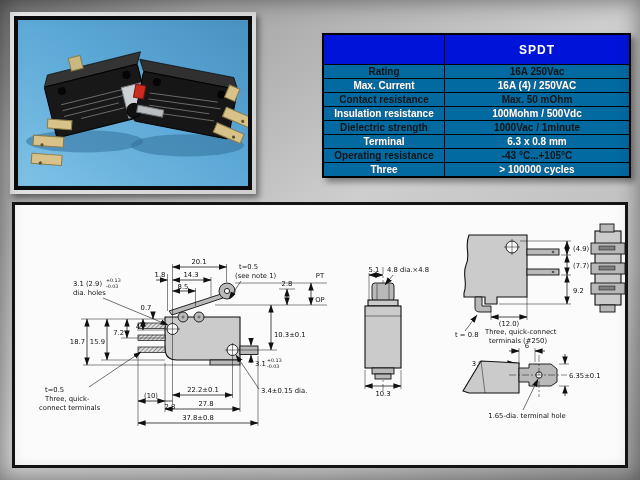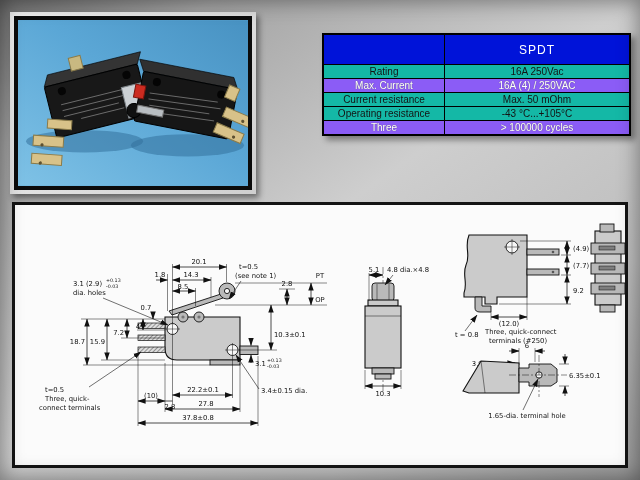--- a/index.html
+++ b/index.html
@@ -12,26 +12,26 @@
     box-shadow:inset 0 0 22px rgba(0,0,0,.45);}
   
   .photo-frame{position:absolute;left:10px;top:12px;width:246px;height:182px;
     background:linear-gradient(135deg,#f0f0f0,#cfcfcf);box-sizing:border-box;padding:4px;
     box-shadow:3px 4px 6px rgba(0,0,0,.45);}
   .photo-inner{width:100%;height:100%;box-sizing:border-box;border:4px solid #0b0b0b;background:#5ba7d6;}
   .photo-inner svg{display:block;width:100%;height:100%;}
   
   .spec{position:absolute;left:322px;top:33px;width:309px;border-collapse:collapse;
     box-shadow:4px 4px 6px rgba(0,0,0,.4);border:2px solid #000;}
-  .spec td{border:1px solid #000;font-size:10px;font-weight:normal;text-align:center;
+  .spec td{border:1px solid #000;font-size:10px;font-weight:bold;text-align:center;
     height:13px;padding:0 2px;white-space:nowrap;}
   .spec td.c1{width:116px;}
   .spec tr.hdr td{background:#0013d9;color:#fff;height:29px;font-size:12px;letter-spacing:1px;}
-  .spec tr.light td{background:#14b8a6;color:#141414;}
-  .spec tr.dark td{background:#8b5cf6;color:#fff;text-shadow:0 0 1px #555;}
+  .spec tr.light td{background:#0369a1;color:#141414;}
+  .spec tr.dark td{background:#0369a1;color:#fff;text-shadow:0 0 1px #555;}
   
   .draw{position:absolute;left:12px;top:202px;width:616px;height:266px;box-sizing:border-box;
     border:3px solid #141414;background:#fbfbfb;}
   .draw svg{display:block;width:100%;height:100%;}
   .draw text{font-family:"DejaVu Sans",sans-serif;font-size:6.8px;fill:#111;}
   .draw text.sm{font-size:4.8px;}
   .tm{text-anchor:middle}.ts{text-anchor:start}.te{text-anchor:end}
   .dim{stroke:#111;stroke-width:.75;fill:none;}
   .ext{stroke:#111;stroke-width:.5;fill:none;}
   .cl{stroke:#111;stroke-width:.5;fill:none;stroke-dasharray:7 2 2 2;}
@@ -113,22 +113,34 @@
   </tr>
   <tr class="light">
     <td class="c1">Rating</td>
     <td>16A 250Vac</td>
   </tr>
   <tr class="dark">
     <td class="c1">Max. Current</td>
     <td>16A (4) /  250VAC</td>
   </tr>
   <tr class="light">
-    <td class="c1">Current resistance</td>
+    <td class="c1">Contact resistance</td>
     <td>Max. 50 mOhm</td>
+  </tr>
+  <tr class="dark">
+    <td class="c1">Insulation resistance</td>
+    <td>100Mohm / 500Vdc</td>
+  </tr>
+  <tr class="light">
+    <td class="c1">Dielectric strength</td>
+    <td>1000Vac / 1minute</td>
+  </tr>
+  <tr class="dark">
+    <td class="c1">Terminal</td>
+    <td>6.3 x 0.8 mm</td>
   </tr>
   <tr class="light">
     <td class="c1">Operating resistance</td>
     <td>-43 °C...+105°C</td>
   </tr>
   <tr class="dark">
     <td class="c1">Three</td>
     <td>&gt; 100000 cycles</td>
   </tr>
 </tbody>

